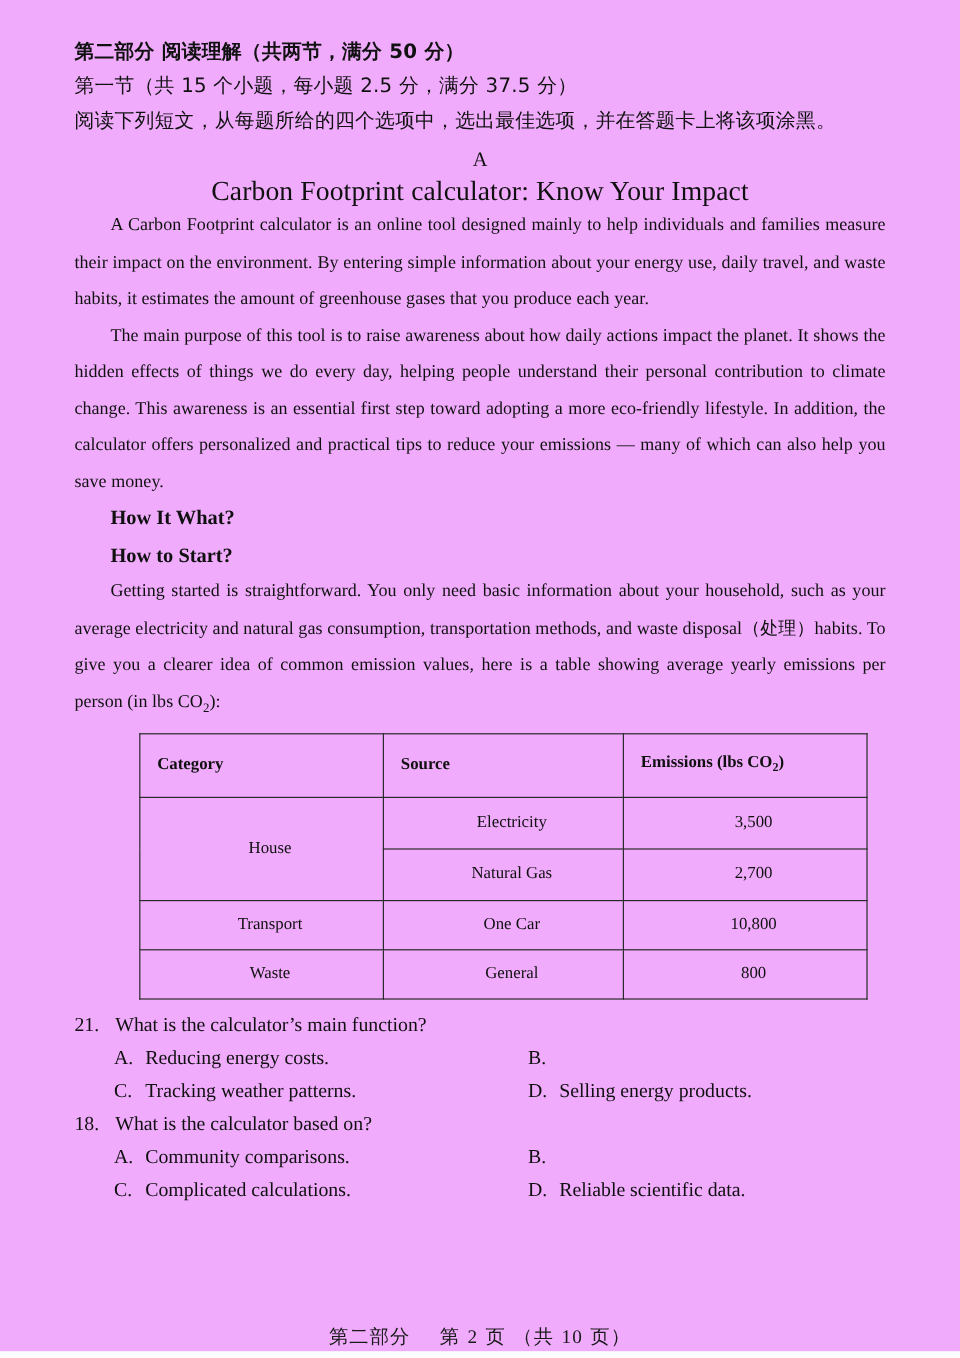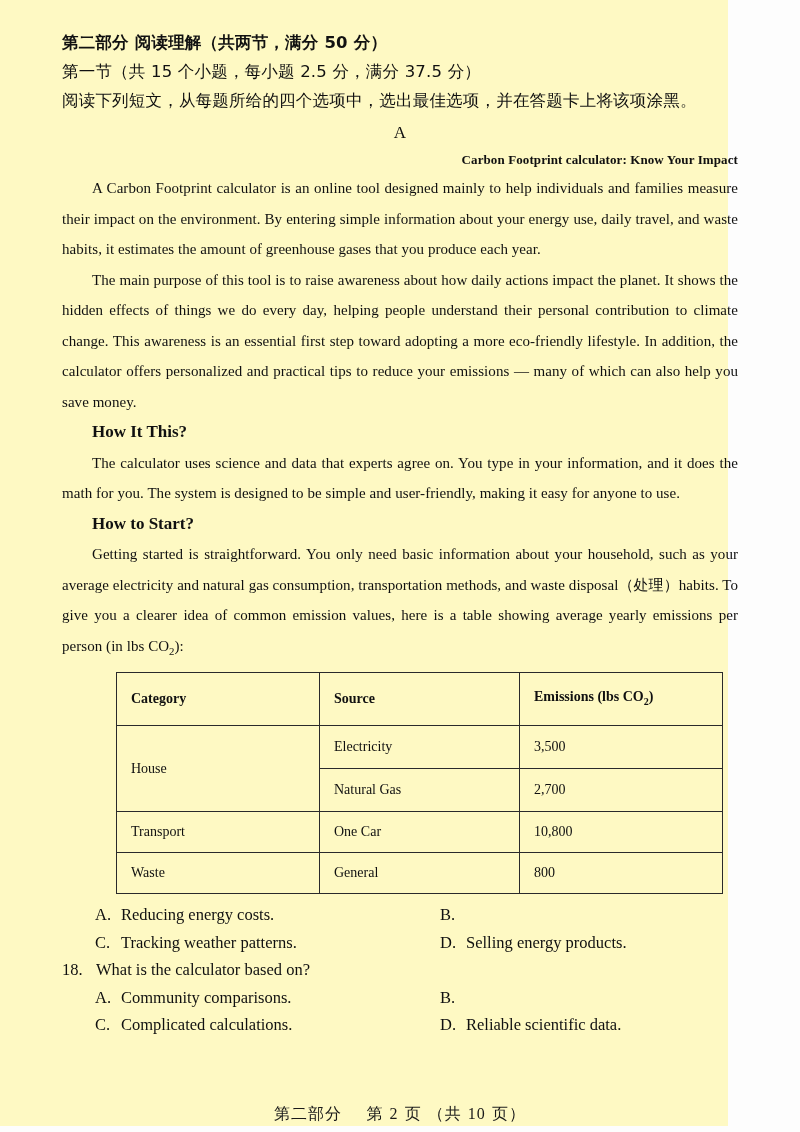--- a/index.html
+++ b/index.html
@@ -13,23 +13,23 @@
     position: relative;
     overflow: hidden;
     font-family: "Liberation Serif", "DejaVu Serif", serif;
     color: #101010;
     background: #fdfdfd;
   }
   .page {
     position: absolute;
     left: 0;
     top: 0;
-    width: 728px;
+    width: 800px;
     height: 1132px;
-    background: #fef9c3;
+    background: #f0abfc;
   }
   .content {
     position: absolute;
     left: 62px;
     top: 28px;
     width: 676px;
   }
 
   
   .cn-line {
@@ -43,23 +43,23 @@
   .cn-line.bold { font-weight: bold; }
 
   
   .section-letter {
     text-align: center;
     font-size: 17px;
     line-height: 26px;
     margin-top: 5px;
   }
   .passage-title {
-    text-align: right;
-    font-weight: bold;
-    font-size: 13px;
+    text-align: center;
+    font-weight: normal;
+    font-size: 23px;
     line-height: 26px;
     margin-top: 1px;
     letter-spacing: 0.1px;
   }
   p.para {
     margin: 0;
     font-size: 15px;
     line-height: 30.5px;
     text-align: justify;
     text-justify: inter-word;
@@ -94,21 +94,21 @@
     vertical-align: middle;
     font-weight: normal;
   }
   table.emissions thead th {
     font-weight: bold;
     height: 34px;
   }
   table.emissions .c1 { width: 188px; }
   table.emissions .c2 { width: 185px; }
   table.emissions .c3 { width: 188px; }
-  table.emissions tbody td { height: 22px; }
+  table.emissions tbody td { height: 22px; text-align: center; }
   table.emissions tbody tr.tall td { height: 24px; }
 
   
   .questions {
     margin-top: 7px;
   }
   .q-block { margin-top: 0px; }
   .q-stem {
     font-size: 16.5px;
     line-height: 27.5px;
@@ -181,22 +181,21 @@
       <div class="cn-line">阅读下列短文，从每题所给的四个选项中，选出最佳选项，并在答题卡上将该项涂黑。</div>
     </div>
 
     <div class="section-letter">A</div>
     <div class="passage-title">Carbon Footprint calculator: Know Your Impact</div>
 
     <p class="para">A Carbon Footprint calculator is an online tool designed mainly to help individuals and families measure their impact on the environment. By entering simple information about your energy use, daily travel, and waste habits, it estimates the amount of greenhouse gases that you produce each year.</p>
 
     <p class="para">The main purpose of this tool is to raise awareness about how daily actions impact the planet. It shows the hidden effects of things we do every day, helping people understand their personal contribution to climate change. This awareness is an essential first step toward adopting a more eco-friendly lifestyle. In addition, the calculator offers personalized and practical tips to reduce your emissions — many of which can also help you save money.</p>
 
-    <h4 class="sub">How It This?</h4>
-    <p class="para">The calculator uses science and data that experts agree on. You type in your information, and it does the math for you. The system is designed to be simple and user-friendly, making it easy for anyone to use.</p>
+    <h4 class="sub">How It What?</h4>
 
     <h4 class="sub">How to Start?</h4>
     <p class="para">Getting started is straightforward. You only need basic information about your household, such as your average electricity and natural gas consumption, transportation methods, and waste disposal（处理）habits. To give you a clearer idea of common emission values, here is a table showing average yearly emissions per person (in lbs CO<sub>2</sub>):</p>
 
     <div class="tbl-wrap">
       <table class="emissions">
         <thead>
           <tr>
             <th class="c1">Category</th>
             <th class="c2">Source</th>
@@ -223,20 +222,24 @@
             <td class="c2">General</td>
             <td class="c3">800</td>
           </tr>
         </tbody>
       </table>
     </div>
 
     <div class="questions">
 
       <div class="q-block">
+        <div class="q-stem">
+          <span class="q-num">21.</span>
+          <span class="q-text">What is the calculator’s main function?</span>
+        </div>
         <div class="opt-row">
           <span class="opt">
             <span class="opt-letter">A.</span>
             <span>Reducing energy costs.</span>
           </span>
           <span class="opt right">
             <span class="opt-letter">B.</span>
           </span>
         </div>
         <div class="opt-row">

